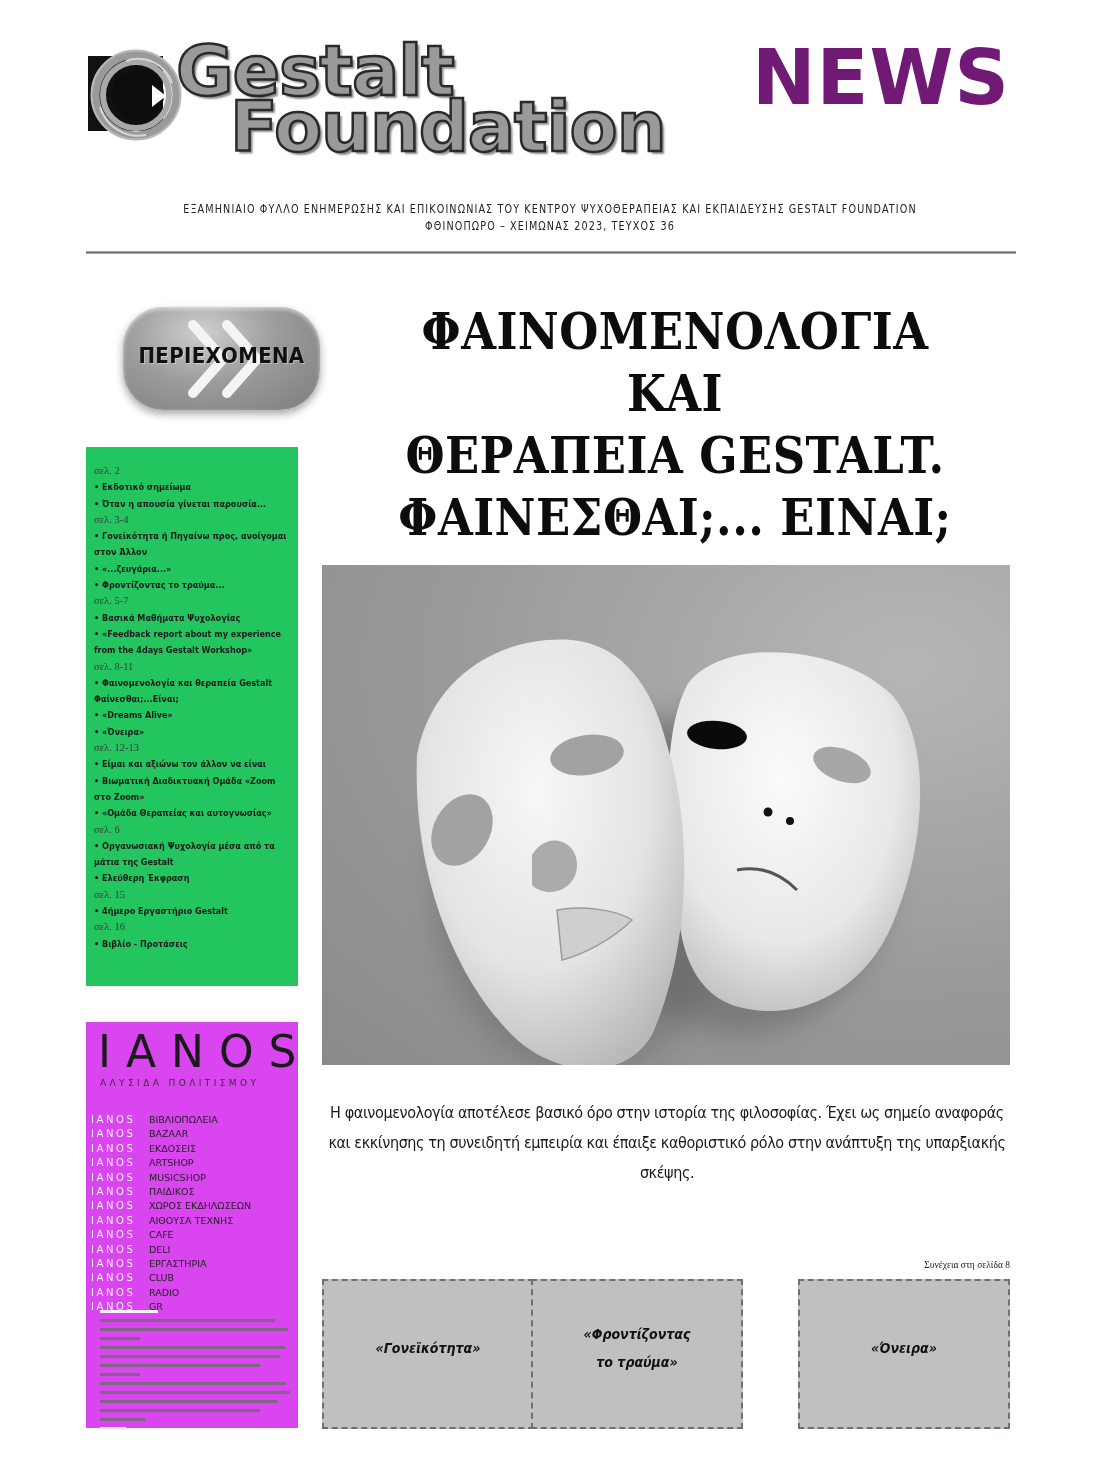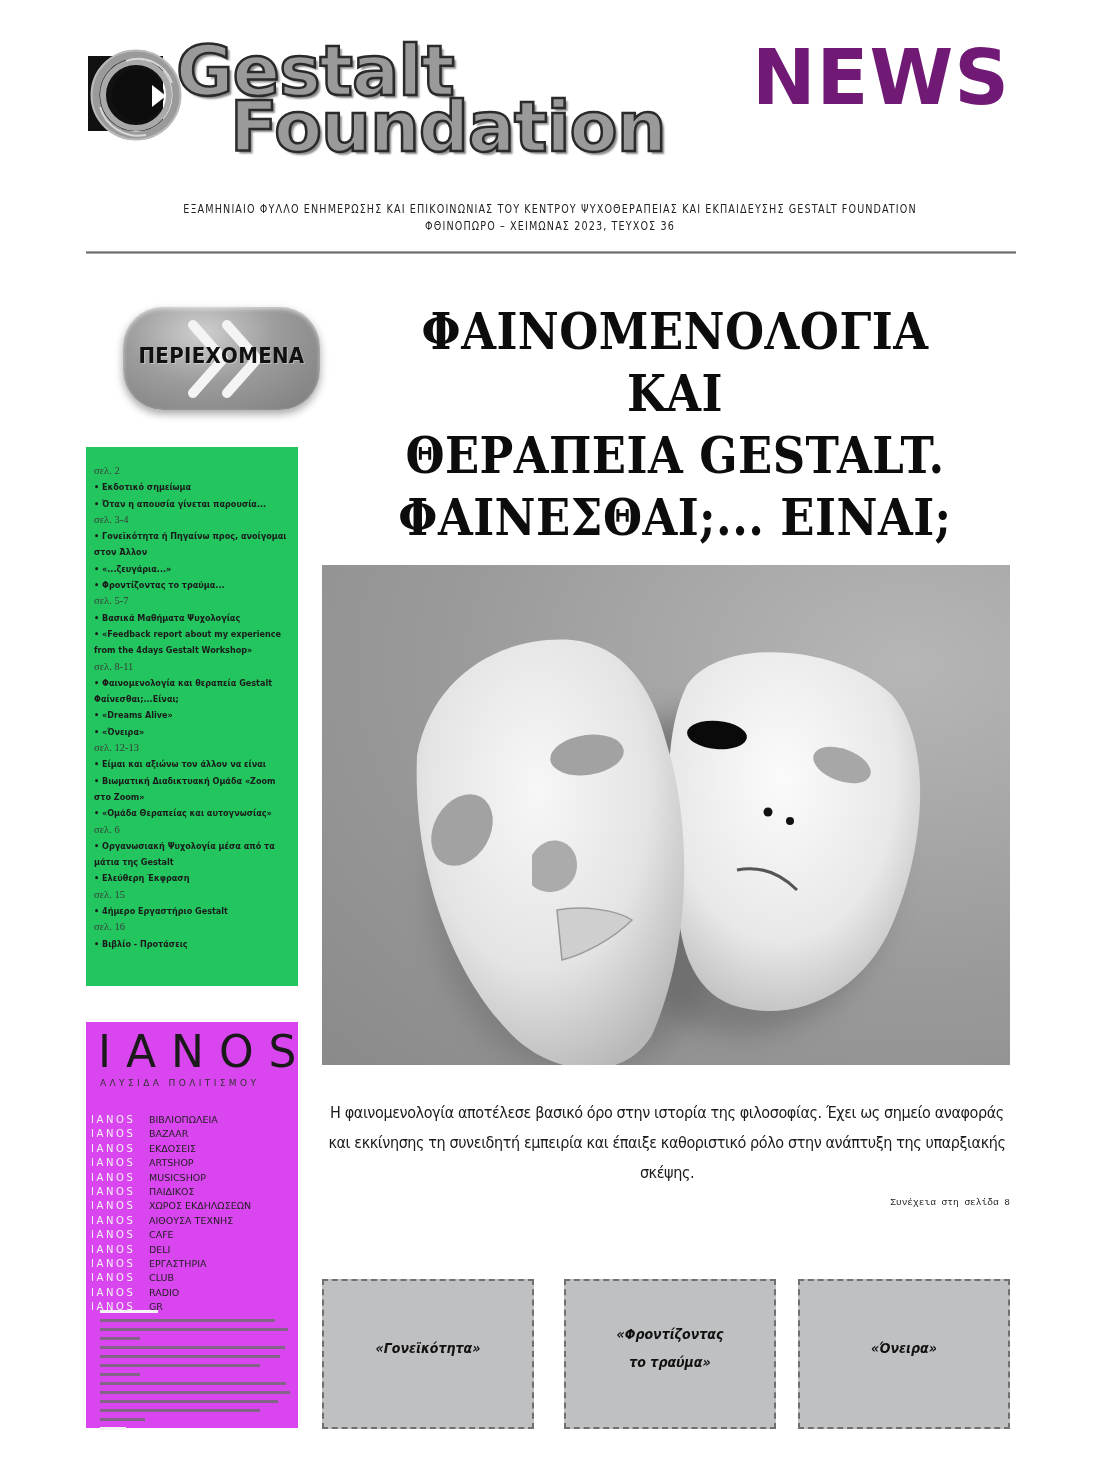--- a/index.html
+++ b/index.html
@@ -112,38 +112,38 @@
   }
   .hero svg { width: 100%; height: 100%; display: block; }
 
   
   .lead {
     left: 322px; top: 1098px; width: 690px; text-align: center;
     font-family: "DejaVu Sans Condensed", "DejaVu Sans", sans-serif;
     font-size: 16px; line-height: 30px; color: #1a1a1a; letter-spacing: -0.4px;
   }
   .continued {
-    right: 90px; top: 1197px; font-size: 9.5px; color: #222;
-    font-family: Liberation Mono, monospace;
+    right: 90px; top: 1260px; font-size: 9.5px; color: #222;
+    font-family: Liberation Serif, serif;
   }
 
   
   .teaser {
     top: 1279px; width: 212px; height: 150px; background: #bfc0c2;
     border: 2px dashed #707070; box-sizing: border-box;
     display: flex; align-items: center; justify-content: center; text-align: center;
     cursor: pointer;
   }
   .teaser span {
     font-family: "DejaVu Sans Condensed", "DejaVu Sans", sans-serif;
     font-weight: bold; font-style: italic; font-size: 14px; line-height: 28px;
     color: #111; margin-top: -12px; white-space: pre-line;
   }
   .teaser-1 { left: 322px; }
-  .teaser-2 { left: 564px; }
+  .teaser-2 { left: 531px; }
   .teaser-3 { left: 798px; }
 </style>
 </head>
 <body>
 
 <div class="abs logo-square"></div>
 <svg class="abs logo-svg" viewBox="0 0 100 100">
   <circle cx="50" cy="52" r="44" fill="none" stroke="#b9b9b9" stroke-width="3"></circle>
   <circle cx="50" cy="52" r="40" fill="none" stroke="#9a9a9a" stroke-width="7"></circle>
   <circle cx="50" cy="52" r="33" fill="none" stroke="#a9a9a9" stroke-width="6"></circle>

